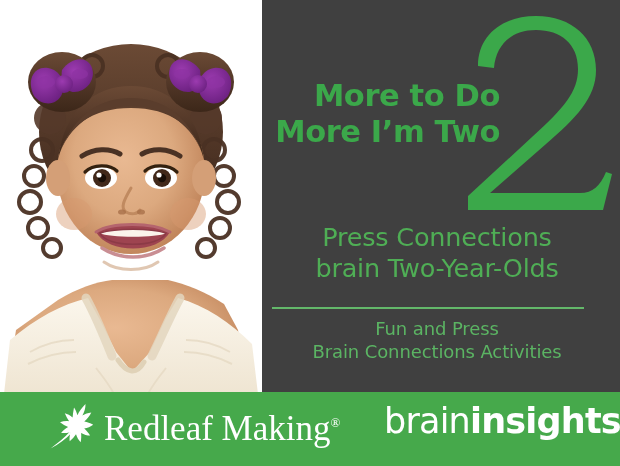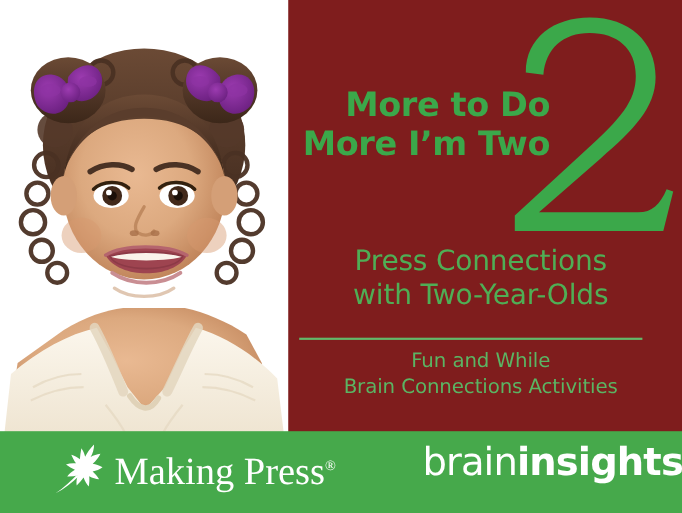--- a/index.html
+++ b/index.html
@@ -8,21 +8,21 @@
     background: #ffffff;
   }
   body {
     font-family: "Liberation Sans", sans-serif;
   }
   .cover {
     position: relative;
     width: 620px;
     height: 466px;
     overflow: hidden;
-    background: #7f1d1d;
+    background: #404040;
   }
 
   
   .photo {
     position: absolute;
     left: 0;
     top: 0;
     width: 262px;
     height: 394px;
     overflow: hidden;
@@ -360,27 +360,27 @@
       </svg>
     </div>
 
     <div class="title-block">
       <span class="title-line">More to Do</span>
       <span class="title-line">More I’m Two</span>
     </div>
 
     <div class="subtitle-block">
       <span class="subtitle-line">Press Connections</span>
-      <span class="subtitle-line">with Two-Year-Olds</span>
+      <span class="subtitle-line">brain Two-Year-Olds</span>
     </div>
 
     <div class="divider"></div>
 
     <div class="tagline-block">
-      <span class="tagline-line">Fun and While</span>
+      <span class="tagline-line">Fun and Press</span>
       <span class="tagline-line">Brain Connections Activities</span>
     </div>
   </div>
 
   <div class="footer-bar"></div>
 
   <div class="redleaf-logo">
     <span class="leaf-icon">
       <svg viewBox="0 0 56 52" xmlns="http://www.w3.org/2000/svg" aria-hidden="true">
         <path d="M39.5 3.0 C36.0 6.5 33.2 10.4 31.4 14.2 C30.8 11.3 29.6 8.6 28.0 6.4
@@ -389,21 +389,21 @@
                  C16.6 23.2 19.4 24.8 22.1 26.0 C19.3 27.6 16.9 29.7 15.1 32.1
                  C18.5 32.2 21.7 31.9 24.6 31.2 C23.6 34.3 23.3 37.4 23.7 40.3
                  C26.2 38.1 28.3 35.7 30.0 33.2 C31.0 36.4 32.6 39.1 34.7 41.2
                  C35.3 37.9 35.4 34.8 35.1 31.9 C38.0 33.5 41.1 34.4 44.1 34.6
                  C42.4 31.9 40.4 29.5 38.2 27.6 C41.5 27.0 44.6 25.7 47.2 23.8
                  C44.2 22.2 41.2 21.1 38.3 20.6 C41.3 18.1 43.7 15.0 45.3 11.6
                  C42.0 12.1 39.0 13.1 36.4 14.5 C38.4 11.0 39.6 7.1 39.5 3.0 Z" fill="#ffffff"></path>
         <path d="M24.0 30.5 C18.5 36.5 12.0 42.0 4.5 47.5 C12.5 43.5 19.5 38.0 25.5 32.0 Z" fill="#ffffff"></path>
       </svg>
     </span>
-    <span class="redleaf-wordmark"><span>Making Press</span><span class="reg-mark">®</span></span>
+    <span class="redleaf-wordmark"><span>Redleaf Making</span><span class="reg-mark">®</span></span>
   </div>
 
   <div class="braininsights-logo">
     <span class="bi-brain">brain</span>
       <span class="bi-insights">insights</span>
       <span class="bi-mark">®</span>
   </div>
 
 </div>
 

